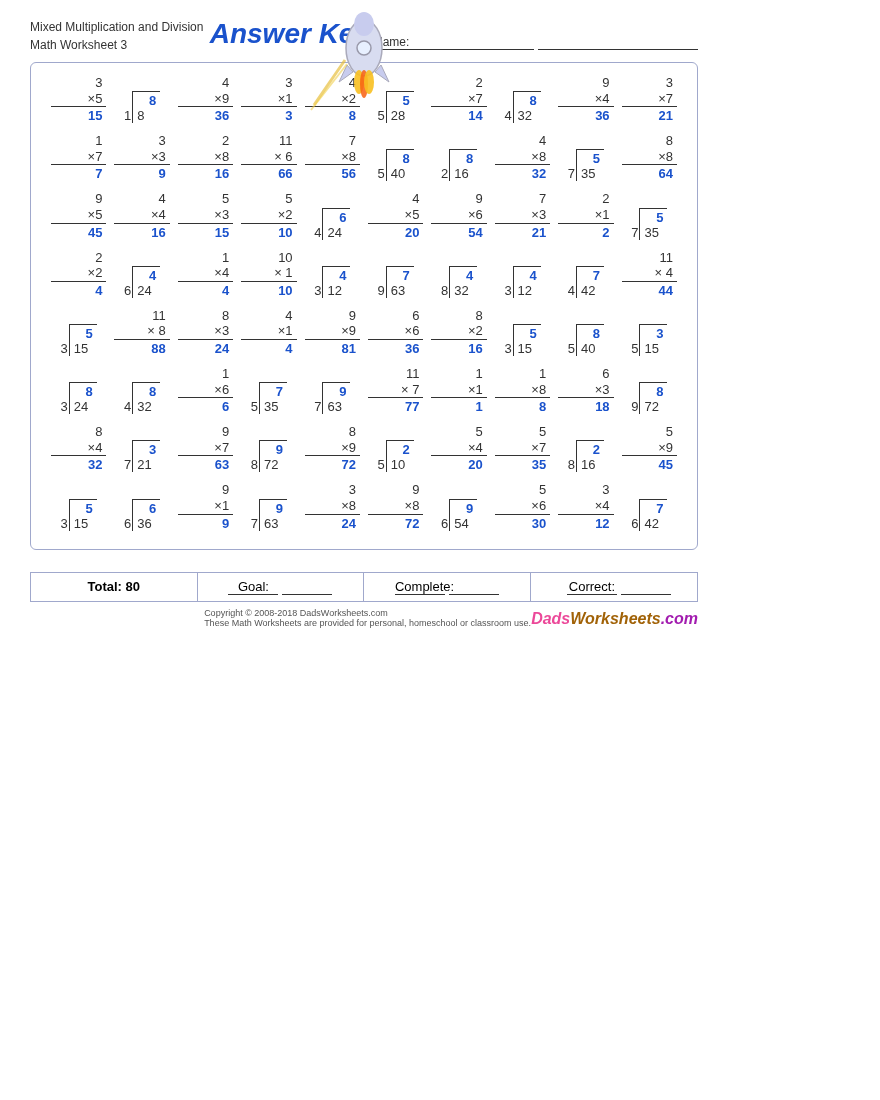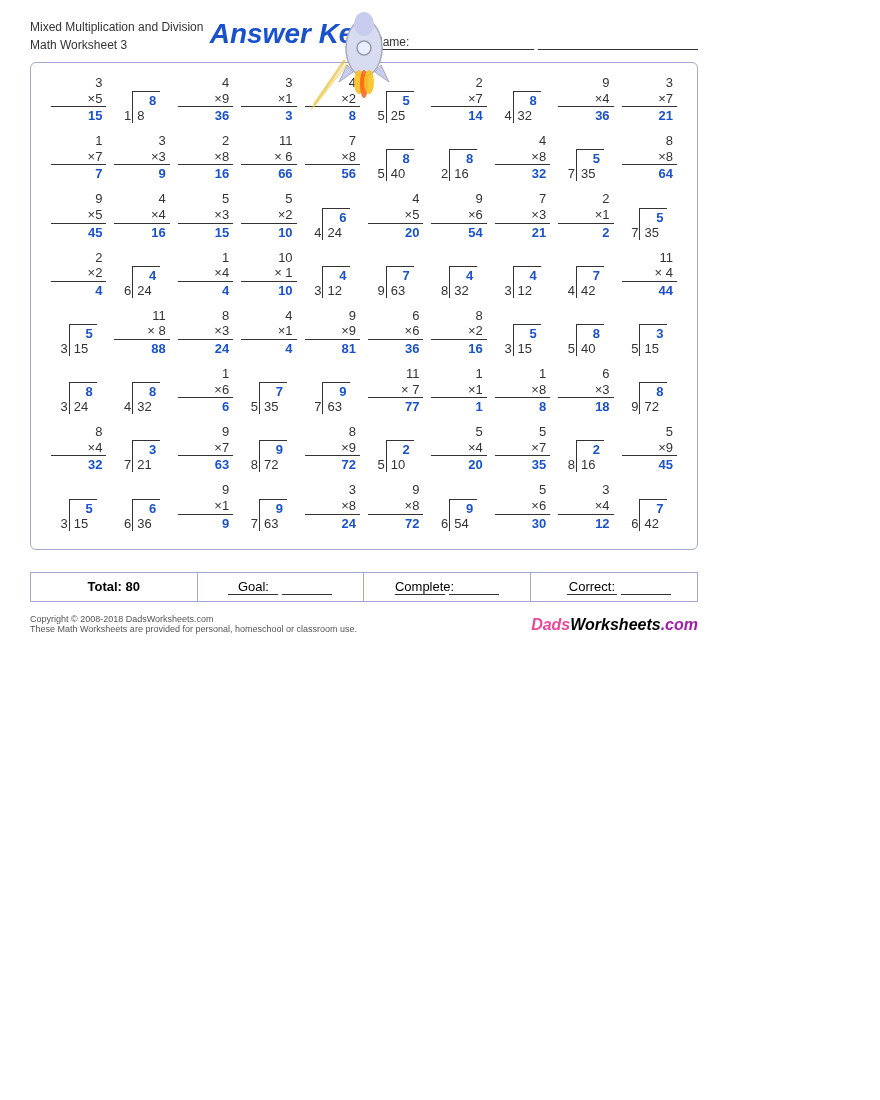--- a/index.html
+++ b/index.html
@@ -138,34 +138,33 @@
     }
     .footer-cell:last-child { border-right: none; padding-left: 20px; }
     .footer-cell span {
       display: inline-block;
       width: 50px;
       border-bottom: 1px solid #333;
     }
     .copyright {
       font-size: 9px;
       color: #555;
-      margin-top: 12px;
+      margin-top: 6px;
       display: flex;
-      justify-content: space-between;
+      justify-content: flex-end;
       align-items: flex-end;
-      gap: 24px;
     }
     .brand {
       font-size: 16px;
       font-style: italic;
       color: #1a52cc;
       font-weight: bold;
     }
     .brand-dads { color: #ec4899; }
-    .brand-worksheets { color: #000000; }
+    .brand-worksheets { color: #a16207; }
     .brand-com { color: #a21caf; }
   </style>
 </head>
 <body>
 
 <div class="page">
 
   <div class="header">
     <div class="header-left">
       <div>Mixed Multiplication and Division</div>
@@ -228,21 +227,21 @@
           </div>
           <div class="problem">
             <div class="problem-top">4</div>
             <div class="problem-mult">×2</div>
             <div class="problem-answer">8</div>
           </div>
           <div class="division-problem">
             <span class="div-divisor">5</span>
             <div class="div-box">
               <div class="div-answer">5</div>
-              <div class="div-dividend">25</div>
+              <div class="div-dividend">28</div>
             </div>
           </div>
           <div class="problem">
             <div class="problem-top">2</div>
             <div class="problem-mult">×7</div>
             <div class="problem-answer">14</div>
           </div>
           <div class="division-problem">
             <span class="div-divisor">4</span>
             <div class="div-box">

